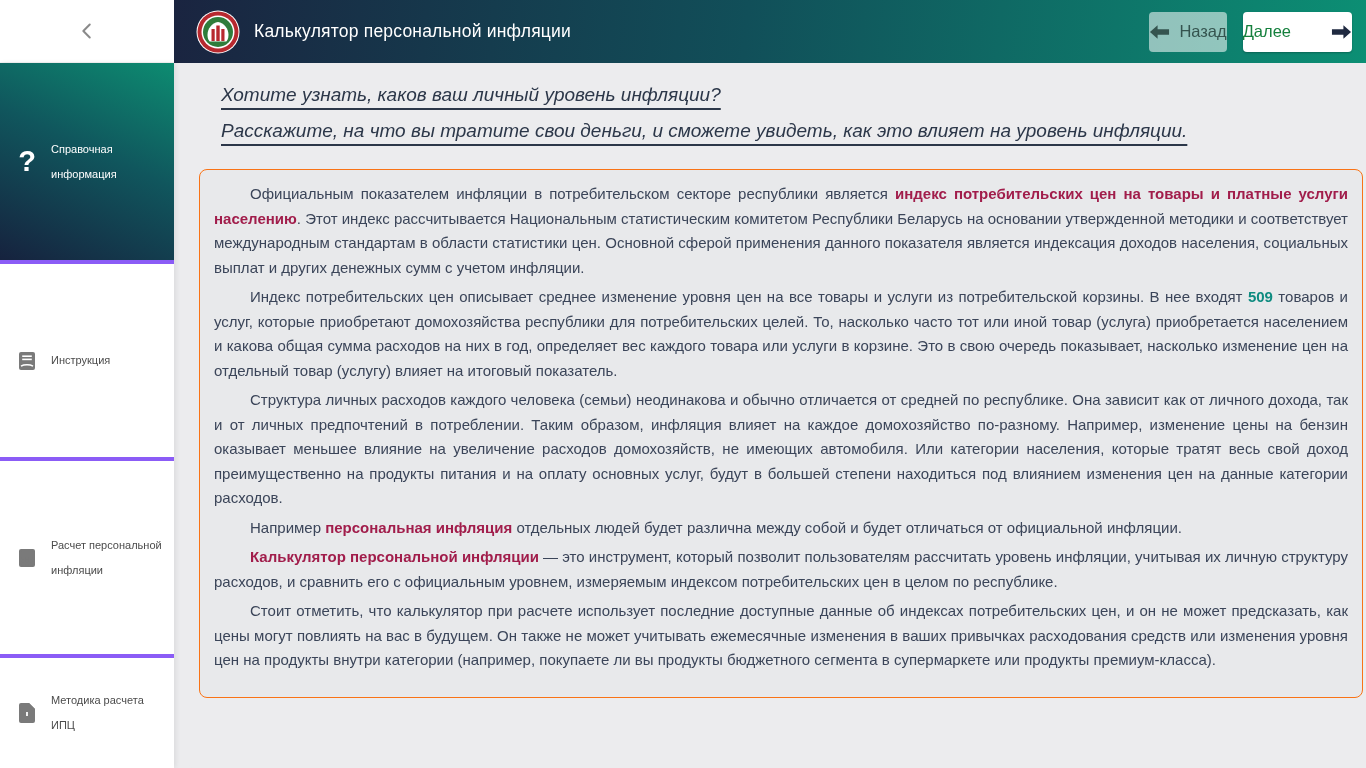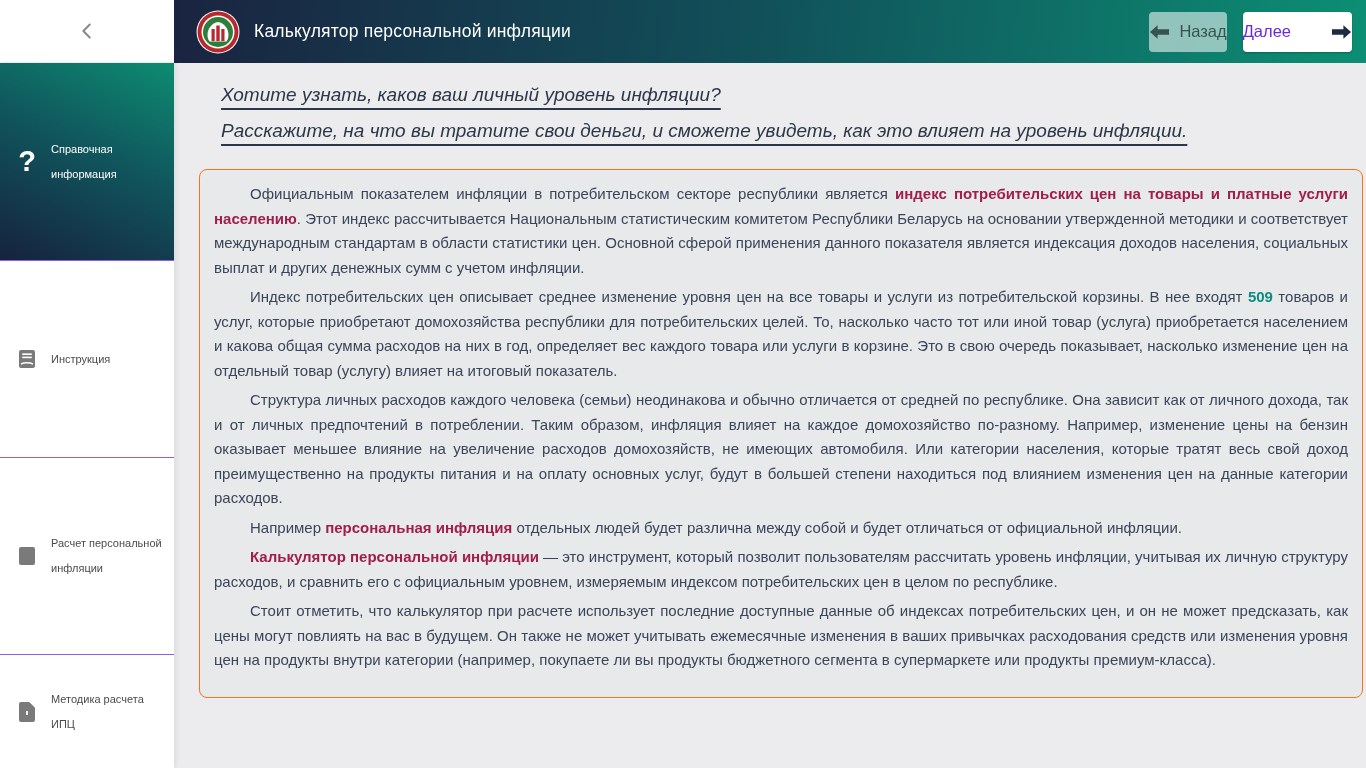--- a/index.html
+++ b/index.html
@@ -34,35 +34,35 @@
   .nav-btn {
     height:40px; border:none; border-radius:4px; font-size:16.5px;
     font-family:inherit; display:flex; align-items:center; gap:9px;
     padding:0 0; cursor:pointer;
   }
   .btn-back {
     background:rgba(255,255,255,.55); color:#35544f; margin-right:16px;
   }
   .btn-back svg path { fill:#35544f; }
   .btn-next {
-    background:#ffffff; color:#6d28d9; box-shadow:0 1px 2px rgba(0,0,0,.25);gap:40px;
+    background:#ffffff; color:#15803d; box-shadow:0 1px 2px rgba(0,0,0,.25);gap:40px;
   }
   .btn-next svg path { fill:#1f2940; }
 
   
   .sidebar {
     position:absolute; top:63px; left:0; width:174px; height:705px;
     background:#fff; display:flex; flex-direction:column;
     box-shadow:2px 0 5px rgba(0,0,0,.07);
   }
   .side-item {
     height:197px; flex:none; display:flex; align-items:center;
     padding:0 8px 0 12px; cursor:pointer; background:#fff;
   }
-  .side-item + .side-item { border-top:1px solid #8b5cf6; }
+  .side-item + .side-item { border-top:4px solid #8b5cf6; }
   .side-item.last { flex:1; height:auto; }
   .side-item .ico {
     width:30px; flex:none; display:flex; justify-content:center; align-items:center;
   }
   .side-item .lbl {
     margin-left:9px; font-size:11px; line-height:25px; color:#4b4b4b;
   }
   .side-item.active {
     background:linear-gradient(205deg,#0d8c71 0%,#10565d 45%,#16223e 100%);
     border-top:none;

